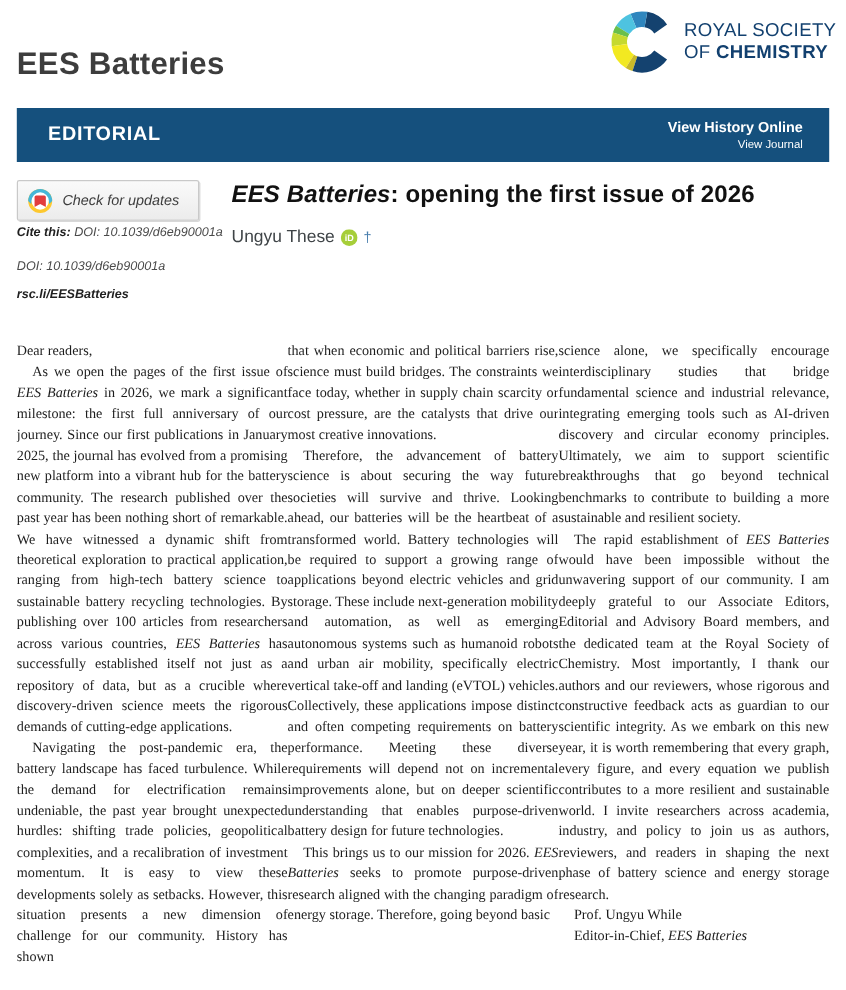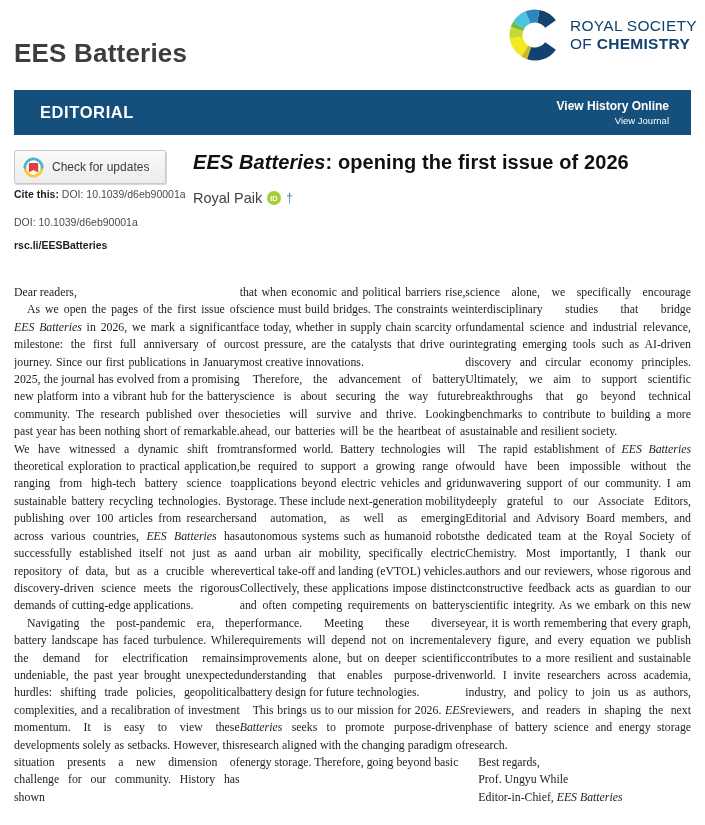--- a/index.html
+++ b/index.html
@@ -26,21 +26,21 @@
     display:flex; align-items:center; justify-content:space-between;
     padding:0 22px 0 26px;
   }
   .banner .kind { font-size:16.5px; font-weight:700; letter-spacing:0.6px;text-align:center; }
   .banner .links { text-align:right; }
   .banner .links .vao { display:block; font-size:12px; font-weight:700; cursor:pointer; }
   .banner .links .vj  { display:block; font-size:9.5px; margin-top:2px; cursor:pointer; }
 
   
   .meta-row { position:absolute; left:14px; right:14px; top:150px; display:flex; }
-  .meta-left { width:179px; flex:0 0 179px; }
+  .meta-left { width:179px; flex:0 0 179px;font-style:italic; }
   .check-btn {
     display:flex; align-items:center; gap:8px;
     width:152px; height:34px; padding:0 10px 0 8px;
     background:linear-gradient(#fafafa,#ececec);
     border:1px solid #c9c9c9; border-radius:2px;
     box-shadow:1px 1px 0 #d8d8d8; cursor:pointer;
   }
   .check-btn span { font-size:12px; color:#3c3c3c; white-space:nowrap; }
   .cite-line { margin-top:4px; font-size:10.5px; color:#4a4a4a; }
   .cite-line b { color:#1f1f1f; font-weight:700; }
@@ -125,21 +125,21 @@
         <b>Cite this:</b>
         <span>DOI: 10.1039/d6eb90001a</span>
       </div>
       <div class="doi-line">DOI: 10.1039/d6eb90001a</div>
       <div class="rsc-line">rsc.li/EESBatteries</div>
     </div>
 
     <div class="title-block">
       <h1 class="article-title"><em>EES Batteries</em>: opening the first issue of 2026</h1>
       <div class="author-row">
-        <span class="author-name">Royal Paik</span>
+        <span class="author-name">Ungyu These</span>
         <span>
           <svg width="14" height="14" viewBox="0 0 14 14">
             <circle cx="7" cy="7" r="7" fill="#a6ce39"></circle>
             <text x="7" y="10" font-size="7.5" font-family="Liberation Sans, sans-serif" font-weight="700" fill="#ffffff" text-anchor="middle">iD</text>
           </svg>
         </span>
         <span class="dagger">†</span>
       </div>
     </div>
   </div>
@@ -151,19 +151,18 @@
         <p class="indent">Navigating the post-pandemic era, the battery landscape has faced turbulence. While the demand for electrification remains undeniable, the past year brought unexpected hurdles: shifting trade policies, geopolitical complexities, and a recalibration of investment momentum. It is easy to view these developments solely as setbacks. However, this situation presents a new dimension of challenge for our community. History has shown</p>
       </div>
     <div class="col">
         <p>that when economic and political barriers rise, science must build bridges. The constraints we face today, whether in supply chain scarcity or cost pressure, are the catalysts that drive our most creative innovations.</p>
         <p class="indent">Therefore, the advancement of battery science is about securing the way future societies will survive and thrive. Looking ahead, our batteries will be the heartbeat of a transformed world. Battery technologies will be required to support a growing range of applications beyond electric vehicles and grid storage. These include next-generation mobility and automation, as well as emerging autonomous systems such as humanoid robots and urban air mobility, specifically electric vertical take-off and landing (eVTOL) vehicles. Collectively, these applications impose distinct and often competing requirements on battery performance. Meeting these diverse requirements will depend not on incremental improvements alone, but on deeper scientific understanding that enables purpose-driven battery design for future technologies.</p>
         <p class="indent">This brings us to our mission for 2026. <em>EES Batteries</em> seeks to promote purpose-driven research aligned with the changing paradigm of energy storage. Therefore, going beyond basic</p>
       </div>
     <div class="col">
         <p>science alone, we specifically encourage interdisciplinary studies that bridge fundamental science and industrial relevance, integrating emerging tools such as AI-driven discovery and circular economy principles. Ultimately, we aim to support scientific breakthroughs that go beyond technical benchmarks to contribute to building a more sustainable and resilient society.</p>
         <p class="indent">The rapid establishment of <em>EES Batteries</em> would have been impossible without the unwavering support of our community. I am deeply grateful to our Associate Editors, Editorial and Advisory Board members, and the dedicated team at the Royal Society of Chemistry. Most importantly, I thank our authors and our reviewers, whose rigorous and constructive feedback acts as guardian to our scientific integrity. As we embark on this new year, it is worth remembering that every graph, every figure, and every equation we publish contributes to a more resilient and sustainable world. I invite researchers across academia, industry, and policy to join us as authors, reviewers, and readers in shaping the next phase of battery science and energy storage research.</p>
-        <p class="indent">Best regards,</p>
         <p class="indent">Prof. Ungyu While</p>
         <p class="indent">Editor-in-Chief, <em>EES Batteries</em></p>
       </div>
   </div>
 
 </div>
 
 </body></html>

